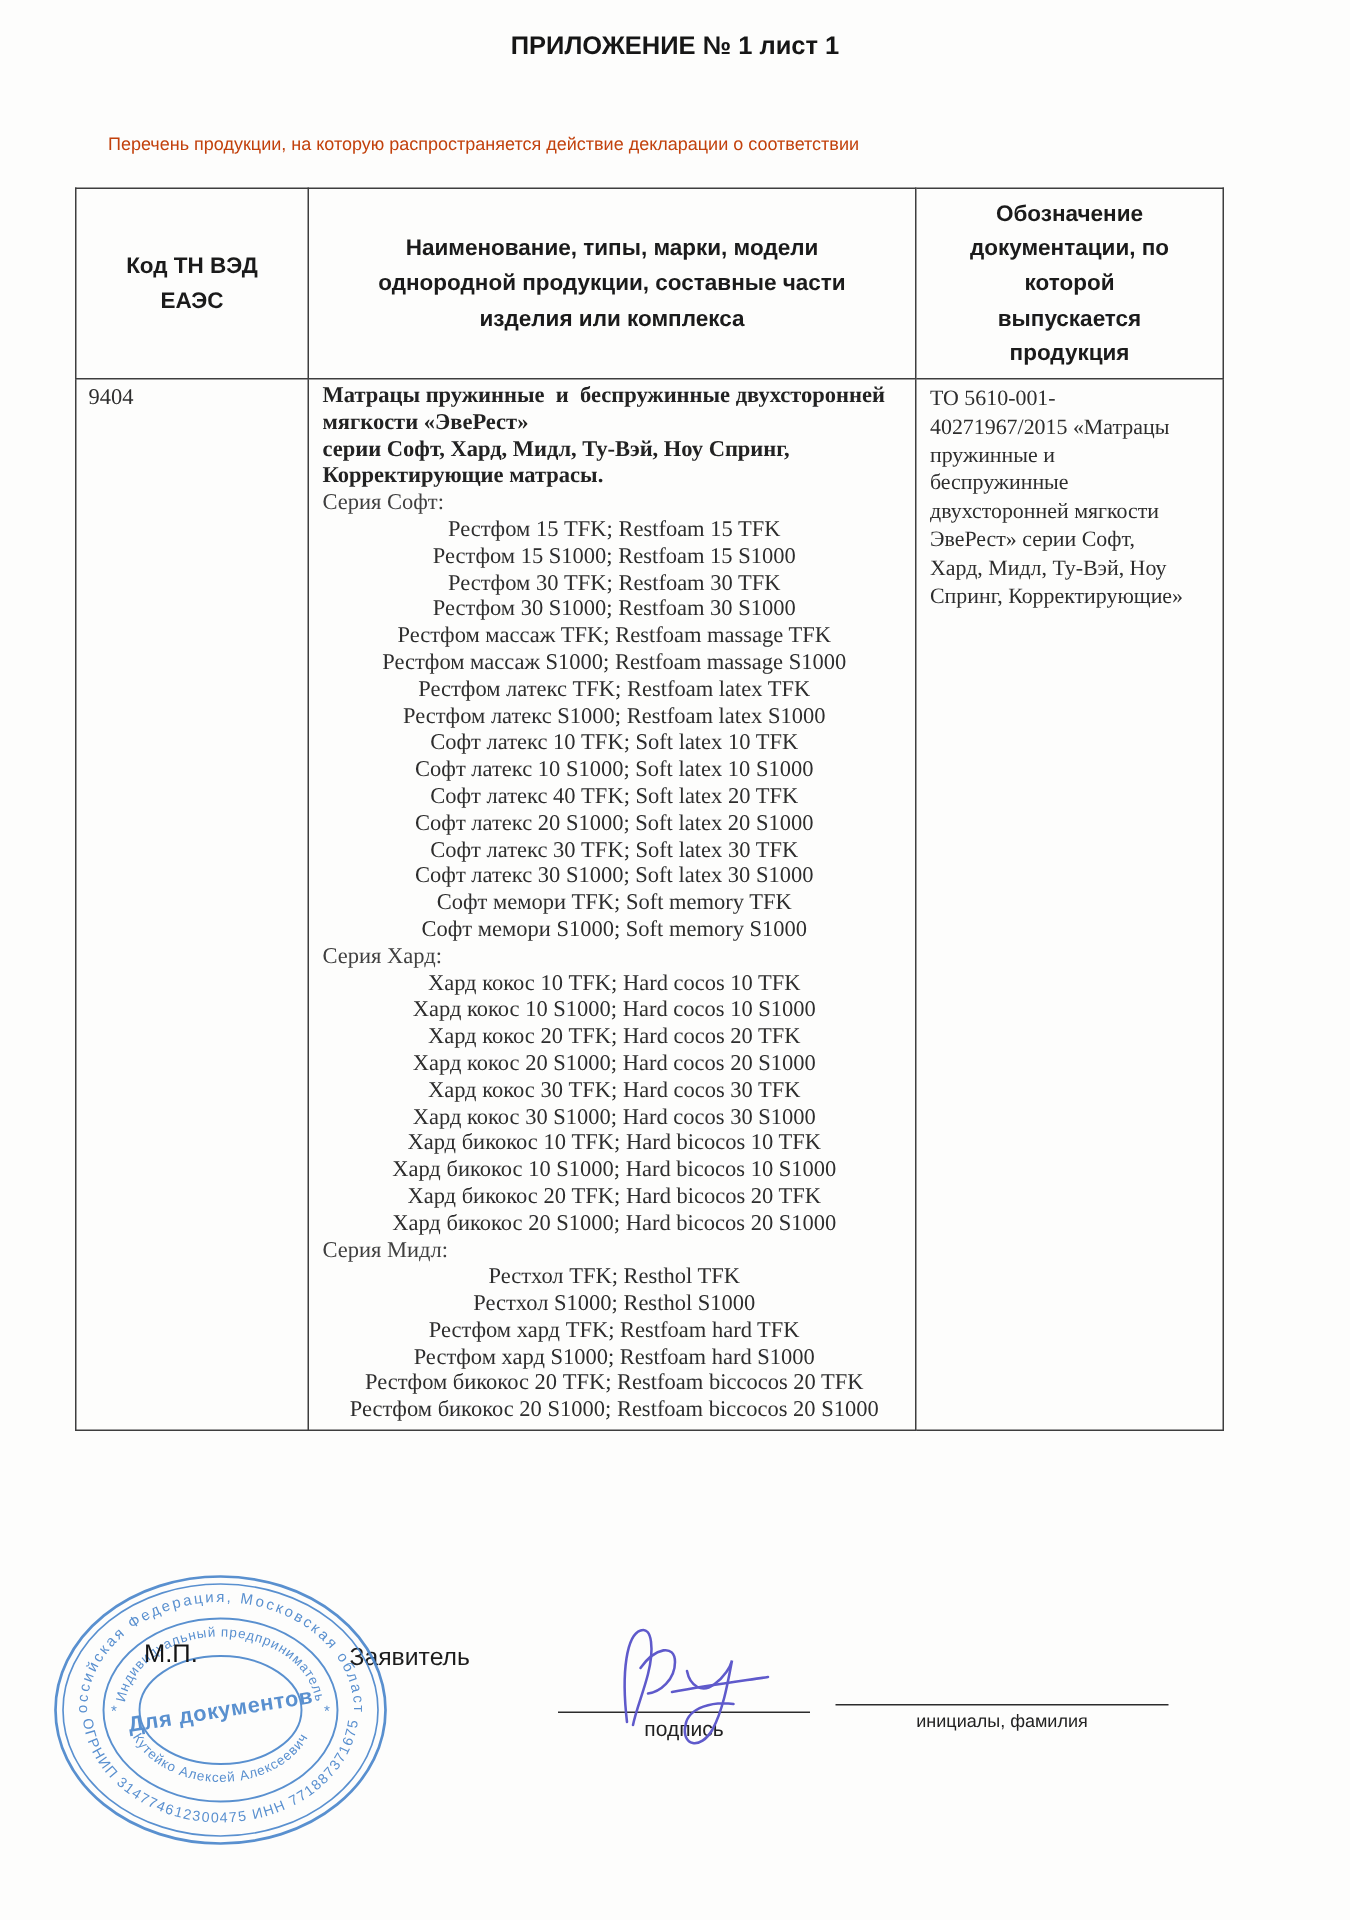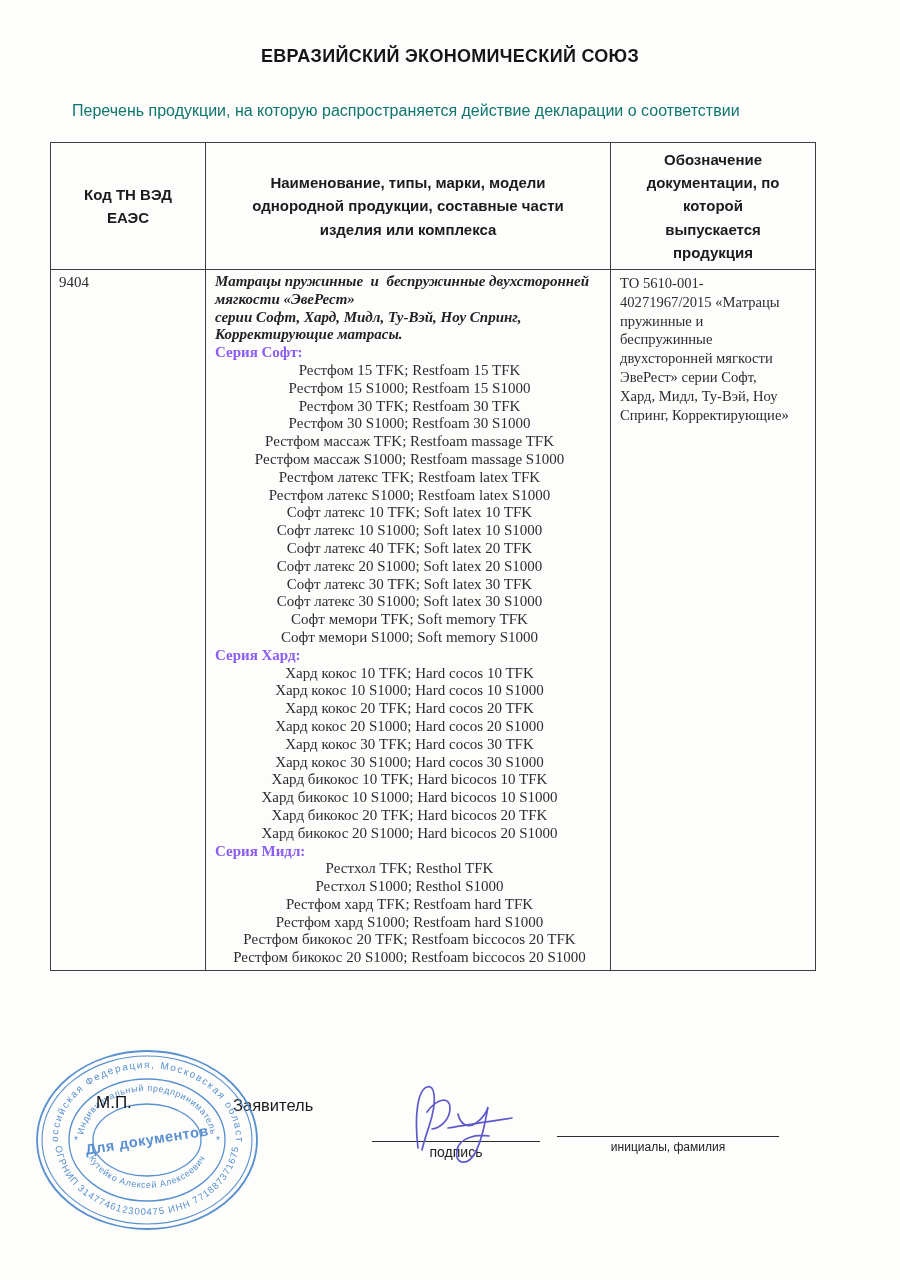--- a/index.html
+++ b/index.html
@@ -7,61 +7,61 @@
     position:relative;
     width:900px;height:1280px;
     background:#fdfdfc;
     overflow:hidden;
     font-family:"Liberation Sans",sans-serif;
     color:#1e1e1e;
   }
   .t1{margin:46px 0 0;text-align:center;font-size:18px;font-weight:bold;letter-spacing:.3px;color:#161616;}
   .t2{margin-top:21px;text-align:center;font-size:17px;font-weight:bold;color:#161616;}
   .t3{margin-top:16px;text-align:center;font-size:17.5px;font-weight:bold;color:#161616;}
-  .intro{margin:35px 64px 0 72px;font-size:16px;color:#0f766e;}
+  .intro{margin:48px 64px 0 72px;font-size:12px;color:#c2410c;}
 
   table.decl{
     border-collapse:collapse;table-layout:fixed;
     margin:22px 0 0 50px;width:765px;
   }
   table.decl col.c1{width:155px}
   table.decl col.c2{width:405px}
   table.decl col.c3{width:205px}
   table.decl th, table.decl td{border:1.6px solid #3e3e3e;}
   table.decl thead th{
     height:122px;vertical-align:middle;text-align:center;
     font-size:15px;font-weight:bold;line-height:1.55;
     white-space:pre-line;color:#1b1b1b;padding:2px 6px;
   }
   table.decl tbody td{vertical-align:top;font-family:"Liberation Serif",serif;color:#2d2d2d;}
   td.code{font-size:15px;padding:4px 8px;color:#3a3a3a;}
   td.product{padding:3px 6px 3px 9px;font-size:15px;line-height:17.8px;}
-  .pintro{font-weight:bold;font-style:italic;white-space:pre-wrap;color:#222;}
-  .series-title{font-weight:bold;color:#8b5cf6;}
+  .pintro{font-weight:bold;white-space:pre-wrap;color:#222;}
+  .series-title{font-weight:normal;color:#404040;}
   .pline{white-space:nowrap;overflow:hidden;text-align:center;}
   td.docref{padding:4px 4px 4px 9px;font-size:14.6px;line-height:18.8px;white-space:pre-wrap;}
 
   
   .mp{position:absolute;left:96px;top:1093px;font-size:17px;color:#141414;z-index:3;}
   .applicant{position:absolute;left:233px;top:1096px;font-size:16.5px;color:#1c1c1c;}
   .sig-line{position:absolute;left:372px;top:1141px;width:168px;border-top:1.8px solid #2c2c2c;}
   .sig-caption{position:absolute;left:372px;top:1144px;width:168px;text-align:center;font-size:14px;color:#222;}
   .name{position:absolute;left:557px;top:1084px;width:222px;text-align:center;
         font-family:"Liberation Serif",serif;font-size:16.5px;line-height:23px;color:#202020;white-space:pre-line;}
   .name-line{position:absolute;left:557px;top:1136px;width:222px;border-top:1.6px solid #2c2c2c;}
   .name-caption{position:absolute;left:557px;top:1140px;width:222px;text-align:center;font-size:12px;color:#222;}
   .stamp{position:absolute;left:32px;top:1046px;z-index:1;opacity:.92;}
   .signature{position:absolute;left:396px;top:1074px;z-index:2;pointer-events:none;}
 </style>
 </head>
 <body>
 
 <div class="doc">
 
-  <div class="t1">ЕВРАЗИЙСКИЙ ЭКОНОМИЧЕСКИЙ СОЮЗ</div>
+  <div class="t2">ПРИЛОЖЕНИЕ № 1 лист 1</div>
   <div class="intro">Перечень продукции, на которую распространяется действие декларации о соответствии</div>
 
   <table class="decl">
     <colgroup>
         <col class="c1">
         <col class="c2">
         <col class="c3">
       </colgroup>
     <thead>
       <tr>

